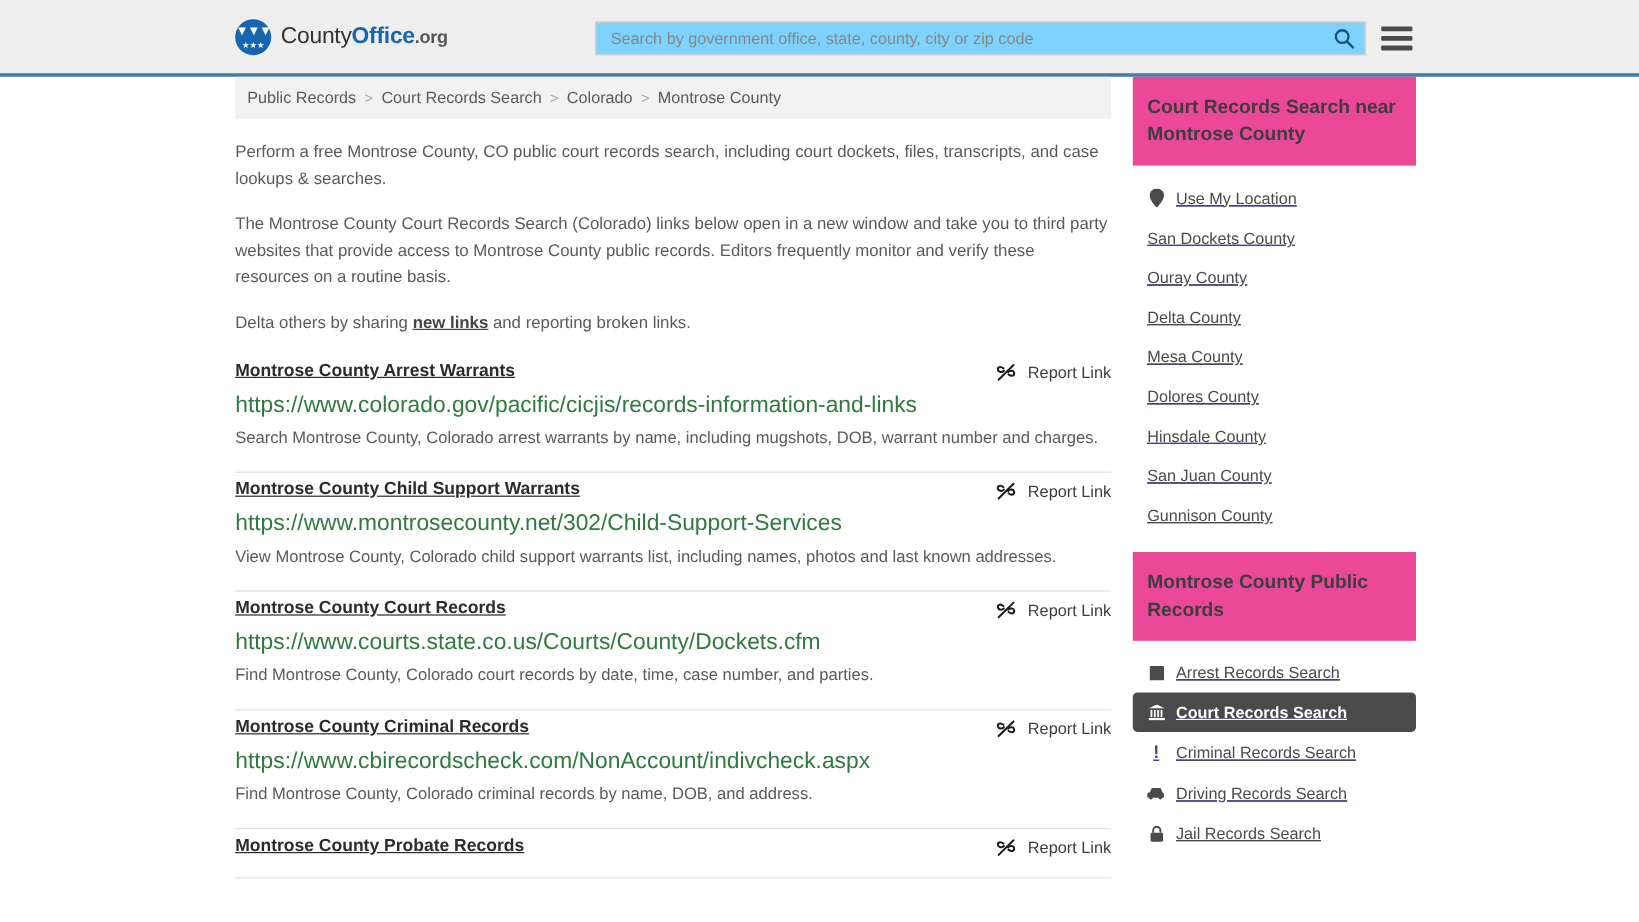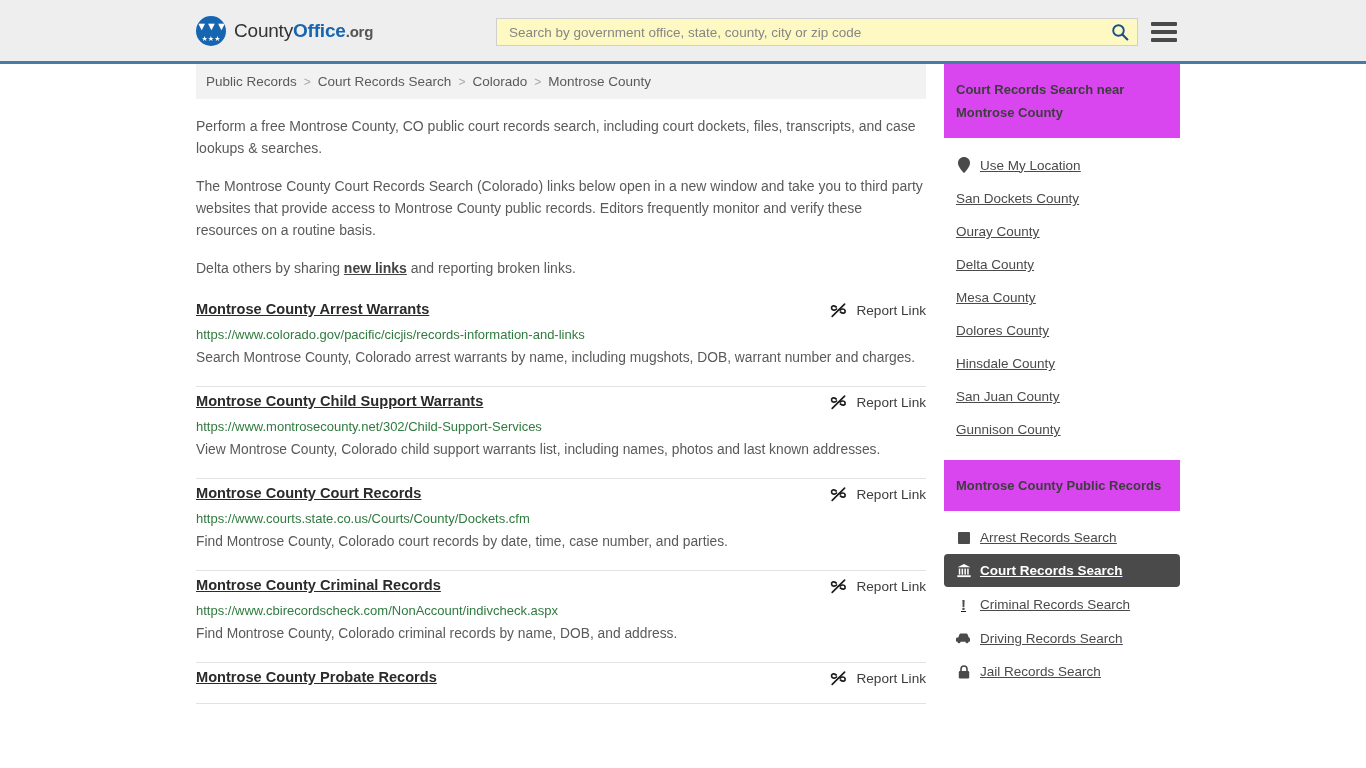--- a/index.html
+++ b/index.html
@@ -67,21 +67,21 @@
   .search-area {
     position: absolute;
     left: 496px;
     top: 18px;
     display: flex;
     align-items: center;
   }
   .search-box {
     width: 642px;
     height: 28px;
-    background: #fef9c3;
+    background: #7dd3fc;
     border: 1px solid #cfcfcf;
     display: flex;
     align-items: center;
     padding: 0 6px 0 10px;
   }
   .search-box input {
     flex: 1;
     border: none;
     outline: none;
     font-family: "Liberation Sans", sans-serif;
@@ -190,38 +190,38 @@
     gap: 9px;
     cursor: pointer;
     white-space: nowrap;
     padding-top: 1px;
   }
   .report-link-text {
     font-size: 13.6px;
     color: #3d3d3d;
   }
   .result-url {
-    font-size: 13px;
+    font-size: 19px;
     color: #2f7a3e;
     margin-top: 8px;
     word-break: break-all;
   }
   .result-desc {
     font-size: 13.8px;
     line-height: 24px;
     color: #5a5a5a;
     margin-top: 4px;
   }
 
   
   .side-card { margin-bottom: 14px; }
   .side-head {
-    background: #d946ef;
+    background: #ec4899;
     padding: 14px 12px;
-    font-size: 13px;
+    font-size: 16px;
     font-weight: bold;
     color: #3d3d3d;
     line-height: 23px;
   }
   .side-links { padding: 10px 0 0 0; }
   .side-link {
     display: flex;
     align-items: center;
     gap: 9px;
     padding: 9px 12px;

